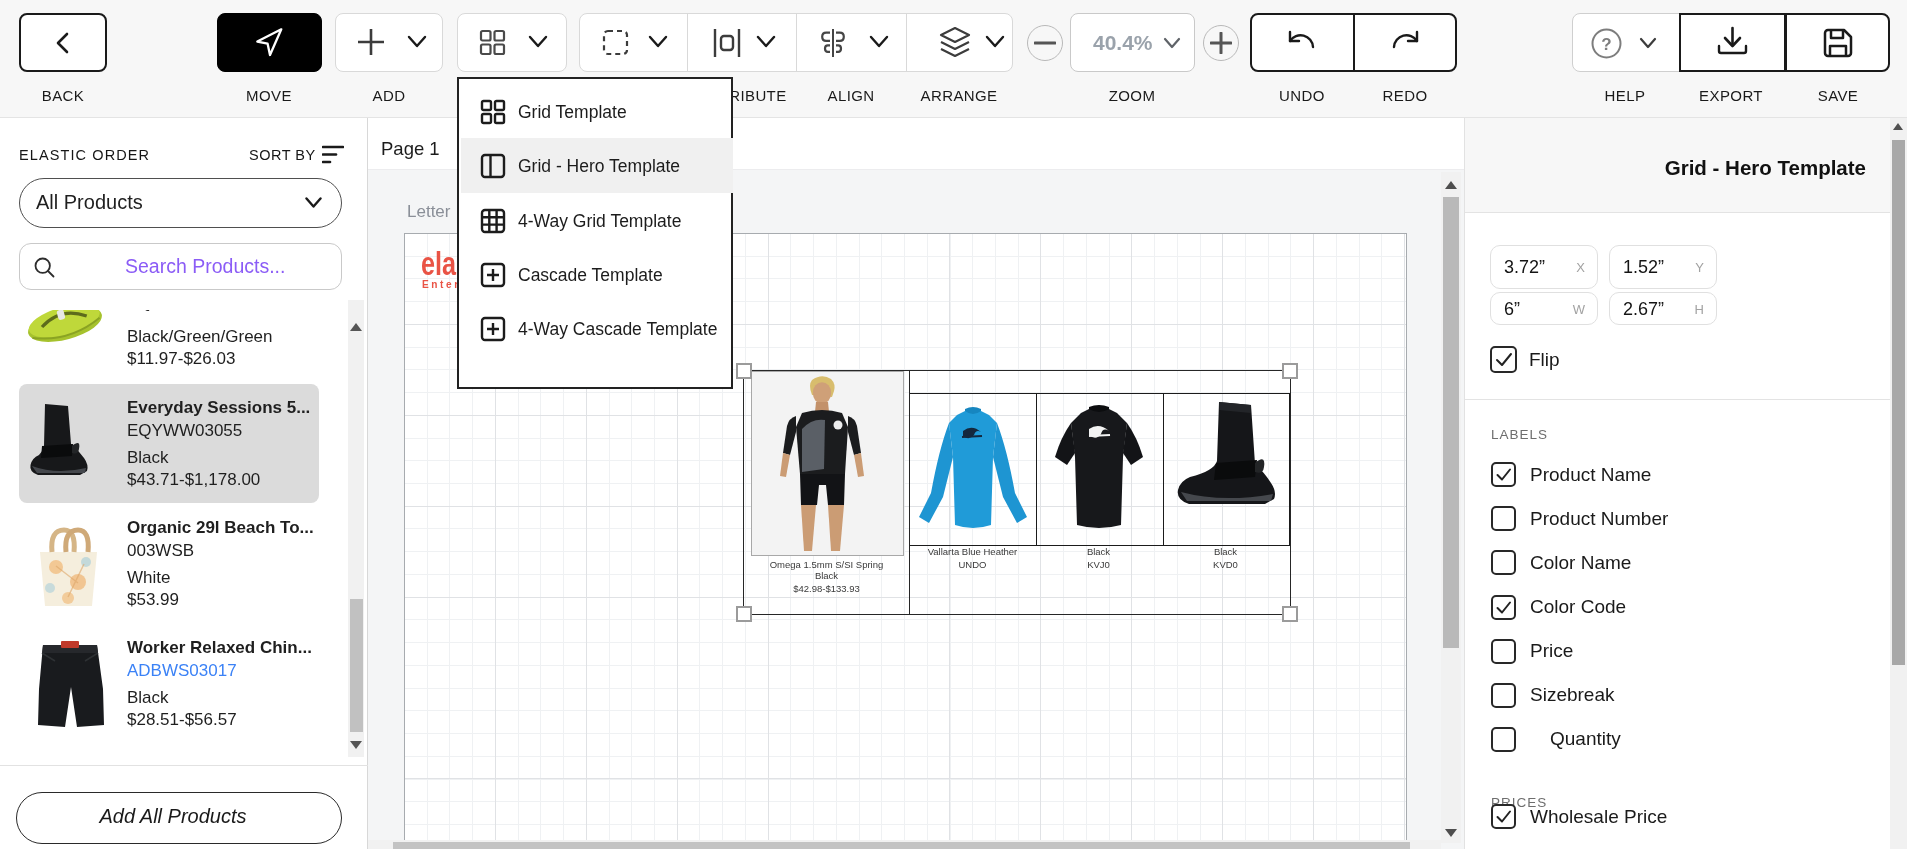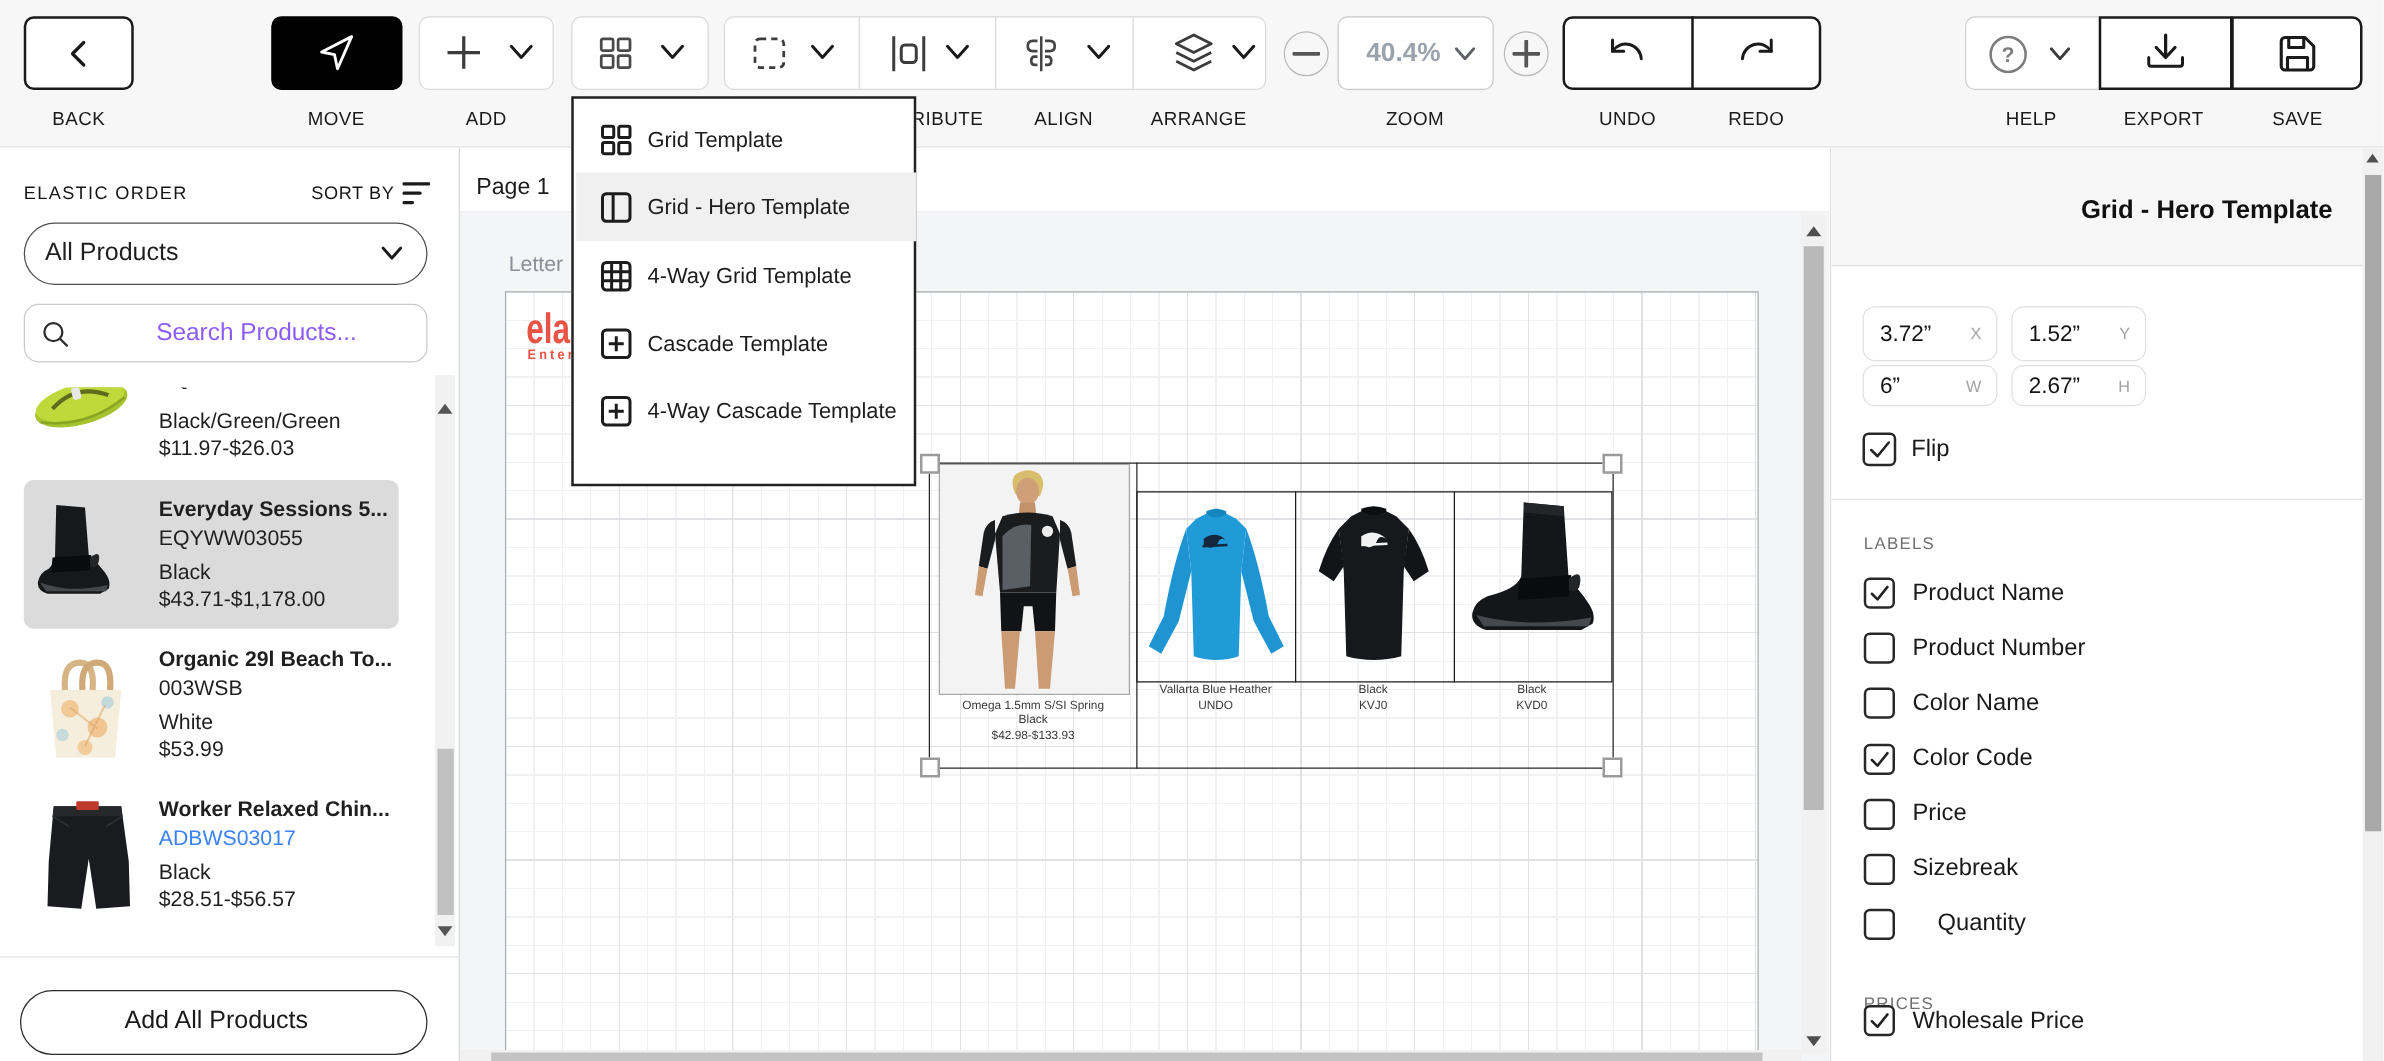--- a/index.html
+++ b/index.html
@@ -264,21 +264,21 @@
       <div class="abs" style="left:127px; top:86px; font-size:17px; color:#1f1f1f;">$28.51-$56.57</div>
     </div>
   </div>
 
   <div class="sbtrack" style="left:348px; top:182px; width:16px; height:457px;"></div>
   <div class="arr" style="left:350px; top:205px; border-left:6.5px solid transparent; border-right:6.5px solid transparent; border-bottom:8px solid #555;"></div>
   <div class="sbthumb" style="left:349.5px; top:481px; width:13px; height:133px;"></div>
   <div class="arr" style="left:350px; top:623px; border-left:6.5px solid transparent; border-right:6.5px solid transparent; border-top:8px solid #555;"></div>
   <div class="abs" style="left:0; top:647px; width:368px; height:1px; background:#e2e2e2;"></div>
   <div class="abs" style="left:16px; top:674px; width:326px; height:52px; border:1.5px solid #2a2a2a; border-radius:26px; background:#fff;"></div>
-  <div class="abs" style="left:16px; top:687px; width:314px; text-align:center; font-size:20px; color:#1a1a1a;">Add All Products</div>
+  <div class="abs" style="left:16px; top:687px; width:314px; text-align:center; font-size:20px; color:#1a1a1a;font-style:italic;">Add All Products</div>
 </div>
 <div id="canvas">
   <div id="tabbar"></div>
   <div class="abs" style="left:13px; top:20px; font-size:18.5px; color:#1c1c1c;">Page 1</div>
   <div class="abs" style="left:39px; top:84px; font-size:17px; color:#8a8f98;">Letter</div>
   <div id="page"></div>
   <div class="abs" style="left:53px; top:126px; font-size:34px; font-weight:bold; color:#e95345; letter-spacing:0px; transform:scaleX(0.74); transform-origin:0 0;">elastic</div>
   <div class="abs" style="left:54px; top:160px; font-size:11px; font-weight:bold; color:#e95345; letter-spacing:2.8px; transform:scaleX(0.92); transform-origin:0 0;">Enterprise</div>
 
   <div class="abs" style="left:383px; top:253px; width:153px; height:185px; background:#f3f3f3; border:1px solid #a8a8a8;"></div>

